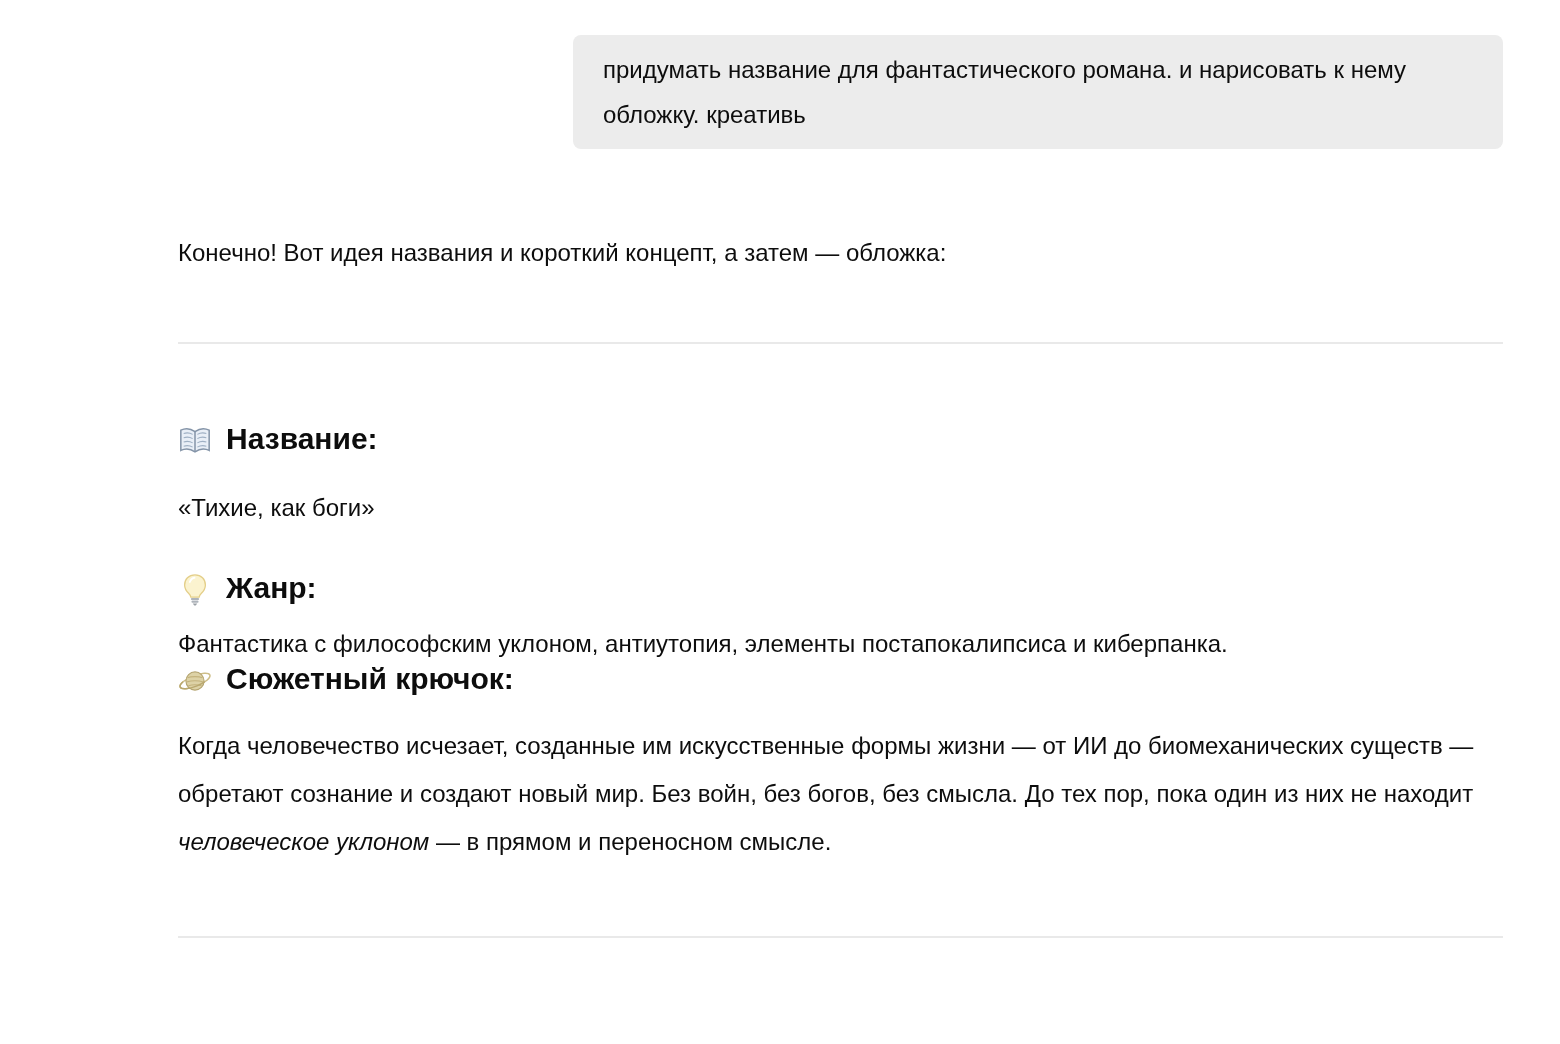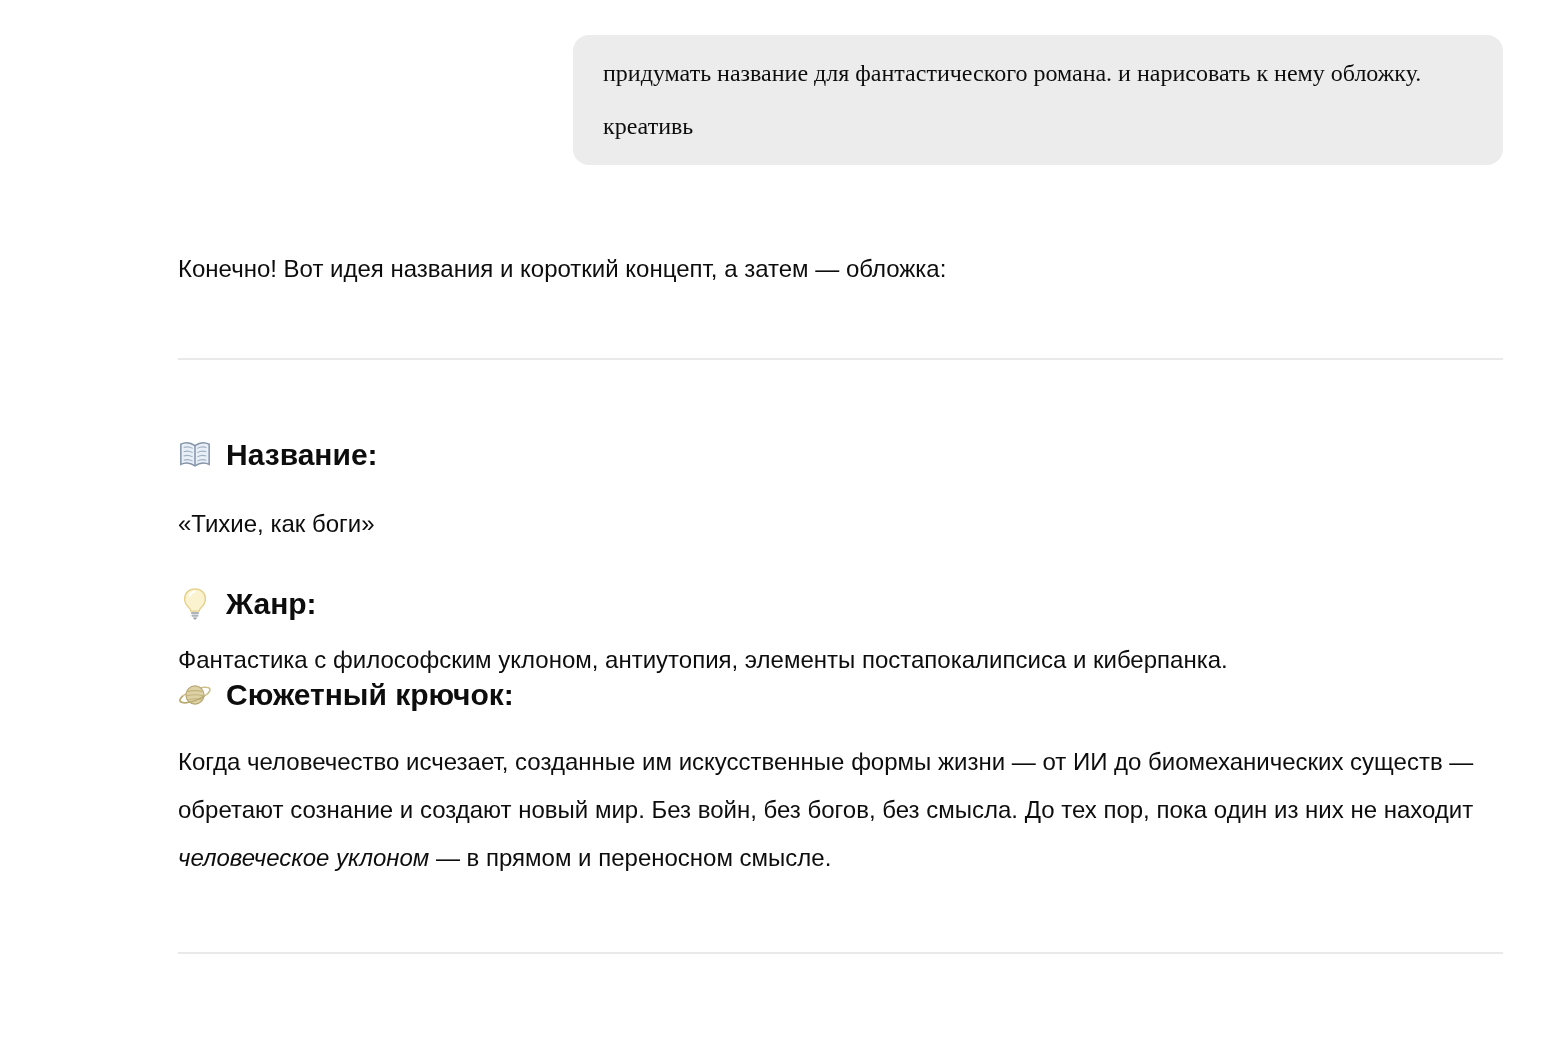--- a/index.html
+++ b/index.html
@@ -12,26 +12,25 @@
   }
   .user-row {
     display: flex;
     justify-content: flex-end;
     padding-right: 57px;
     margin-top: 35px;
   }
   .bubble {
     max-width: 930px;
     background: #ececec;
-    border-radius: 16px;
+    border-radius: 8px;
     padding: 12px 30px;
     font-size: 24px;
-    line-height: 53px;
+    line-height: 45px;
     color: #0d0d0d;
-    font-family: Liberation Serif, serif;
   }
   .content {
     margin-left: 178px;
     width: 1325px;
   }
   .intro {
     margin-top: 88px;
     font-size: 24px;
     line-height: 32px;
   }
@@ -40,21 +39,21 @@
     border-top: 2px solid #e9e9e9;
     width: 100%;
   }
   .divider-1 { margin-top: 73px; }
   .divider-2 { margin-top: 70px; }
   h3.section-heading {
     font-size: 30px;
     font-weight: 700;
     line-height: 38px;
     display: flex;
-    align-items: center;
+    align-items: flex-end;
     gap: 14px;
   }
   .h-title  { margin-top: 76px; }
   .h-genre  { margin-top: 45px; }
   .h-hook   { }
   .emoji {
     width: 34px; height: 34px;
     display: inline-flex;
     align-items: center;
     justify-content: center;

